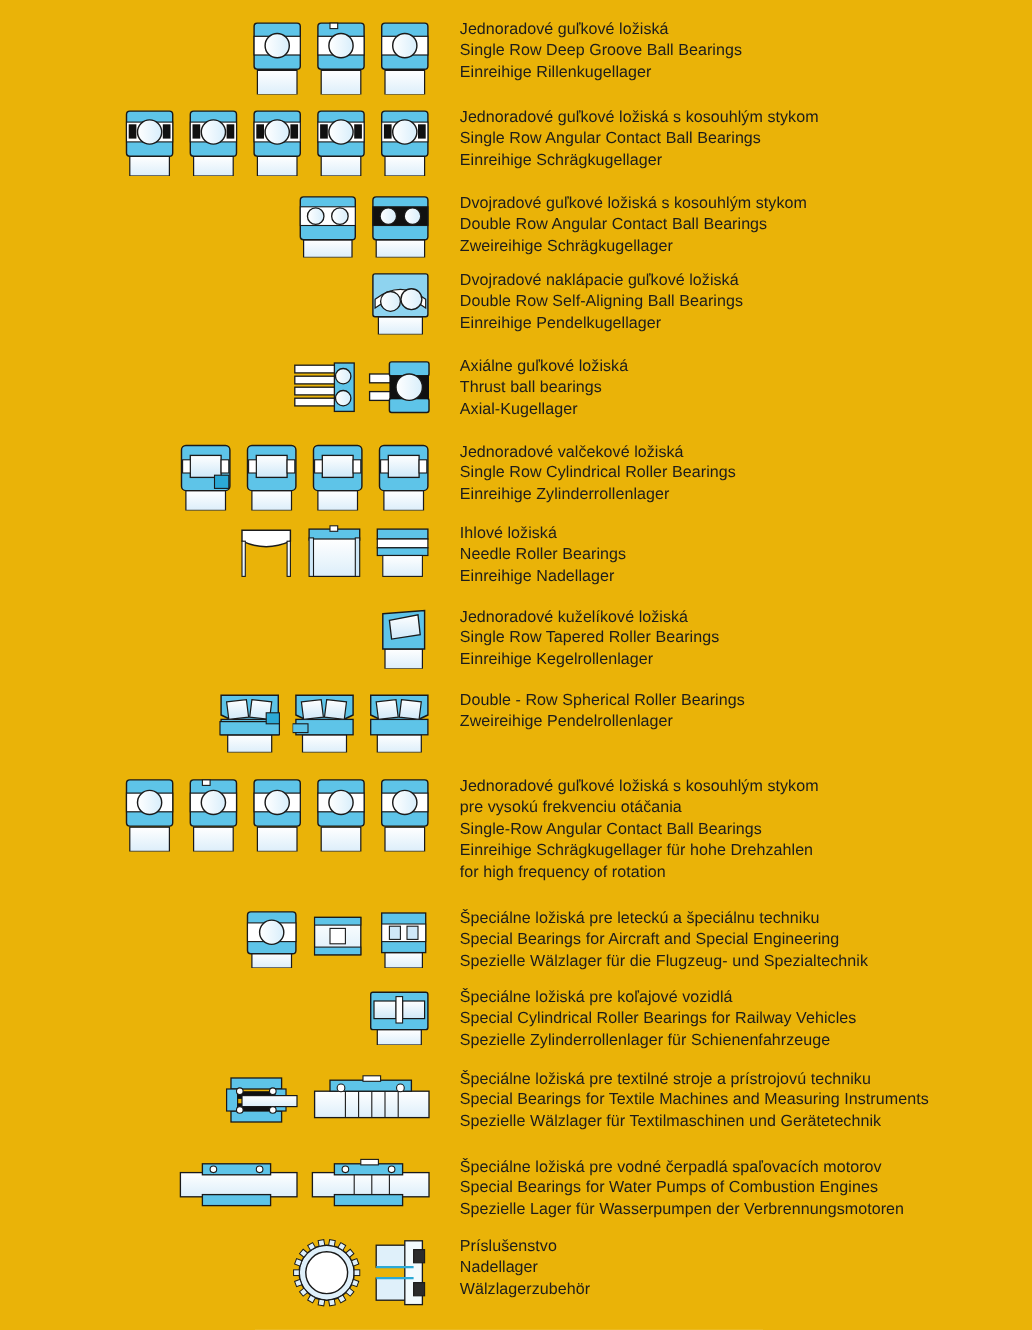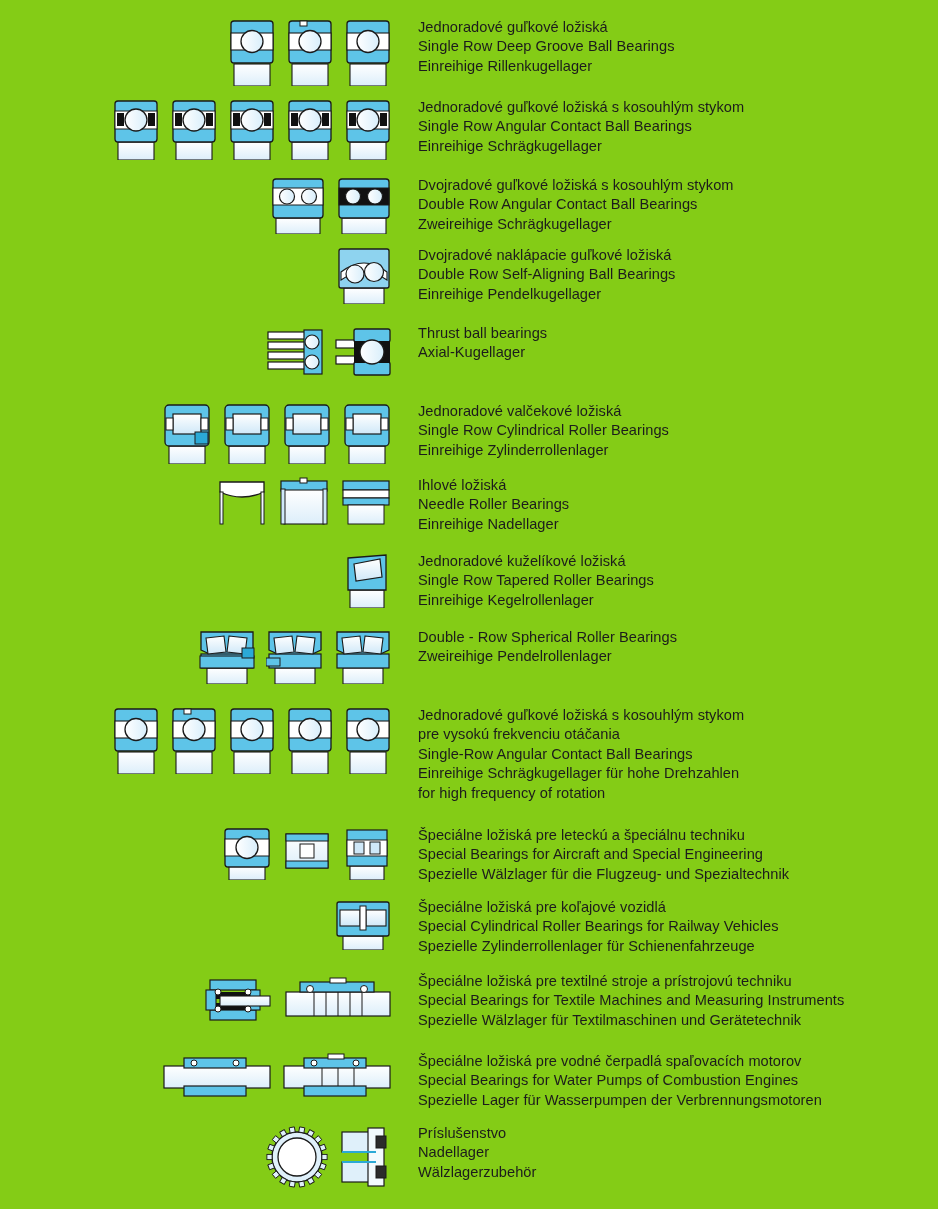--- a/index.html
+++ b/index.html
@@ -9,21 +9,21 @@
     background: #ffffff;
   }
   body {
     font-family: "Liberation Sans", sans-serif;
     color: #1a1a1a;
   }
   #page {
     position: relative;
     width: 938px;
     height: 1209px;
-    background: #84cc16;
+    background: #eab308;
     overflow: hidden;
   }
   .row {
     position: absolute;
     left: 0;
     width: 938px;
     display: block;
   }
   .figs {
     position: absolute;
@@ -335,20 +335,21 @@
             <rect x="2" y="16" width="20" height="8" fill="#ffffff" stroke="#1a1a1a" stroke-width="1.2"></rect>
             <rect x="2" y="32" width="20" height="8" fill="#ffffff" stroke="#1a1a1a" stroke-width="1.2"></rect>
             <rect x="20" y="5" width="36" height="13" rx="2" fill="#5ec4e8" stroke="#1a1a1a" stroke-width="1.3"></rect>
             <rect x="20" y="38" width="36" height="13" rx="2" fill="#5ec4e8" stroke="#1a1a1a" stroke-width="1.3"></rect>
             <rect x="20" y="17" width="36" height="22" fill="#111"></rect>
             <circle cx="38" cy="28" r="12" fill="url(#tg1)" stroke="#1a1a1a" stroke-width="1.3"></circle>
           </svg>
         </div>
       </div>
       <div class="labels">
+        <div class="ln">Axiálne guľkové ložiská</div>
         <div class="ln">Thrust ball bearings</div>
         <div class="ln">Axial-Kugellager</div>
       </div>
     </div>
     <div class="row" style="top: 402px;">
       <div class="figs">
         <div>
           <svg width="50" height="62" viewBox="0 0 50 62" xmlns="http://www.w3.org/2000/svg">
             <defs>
               <linearGradient id="cg0" x1="0" y1="0" x2="0" y2="1">

